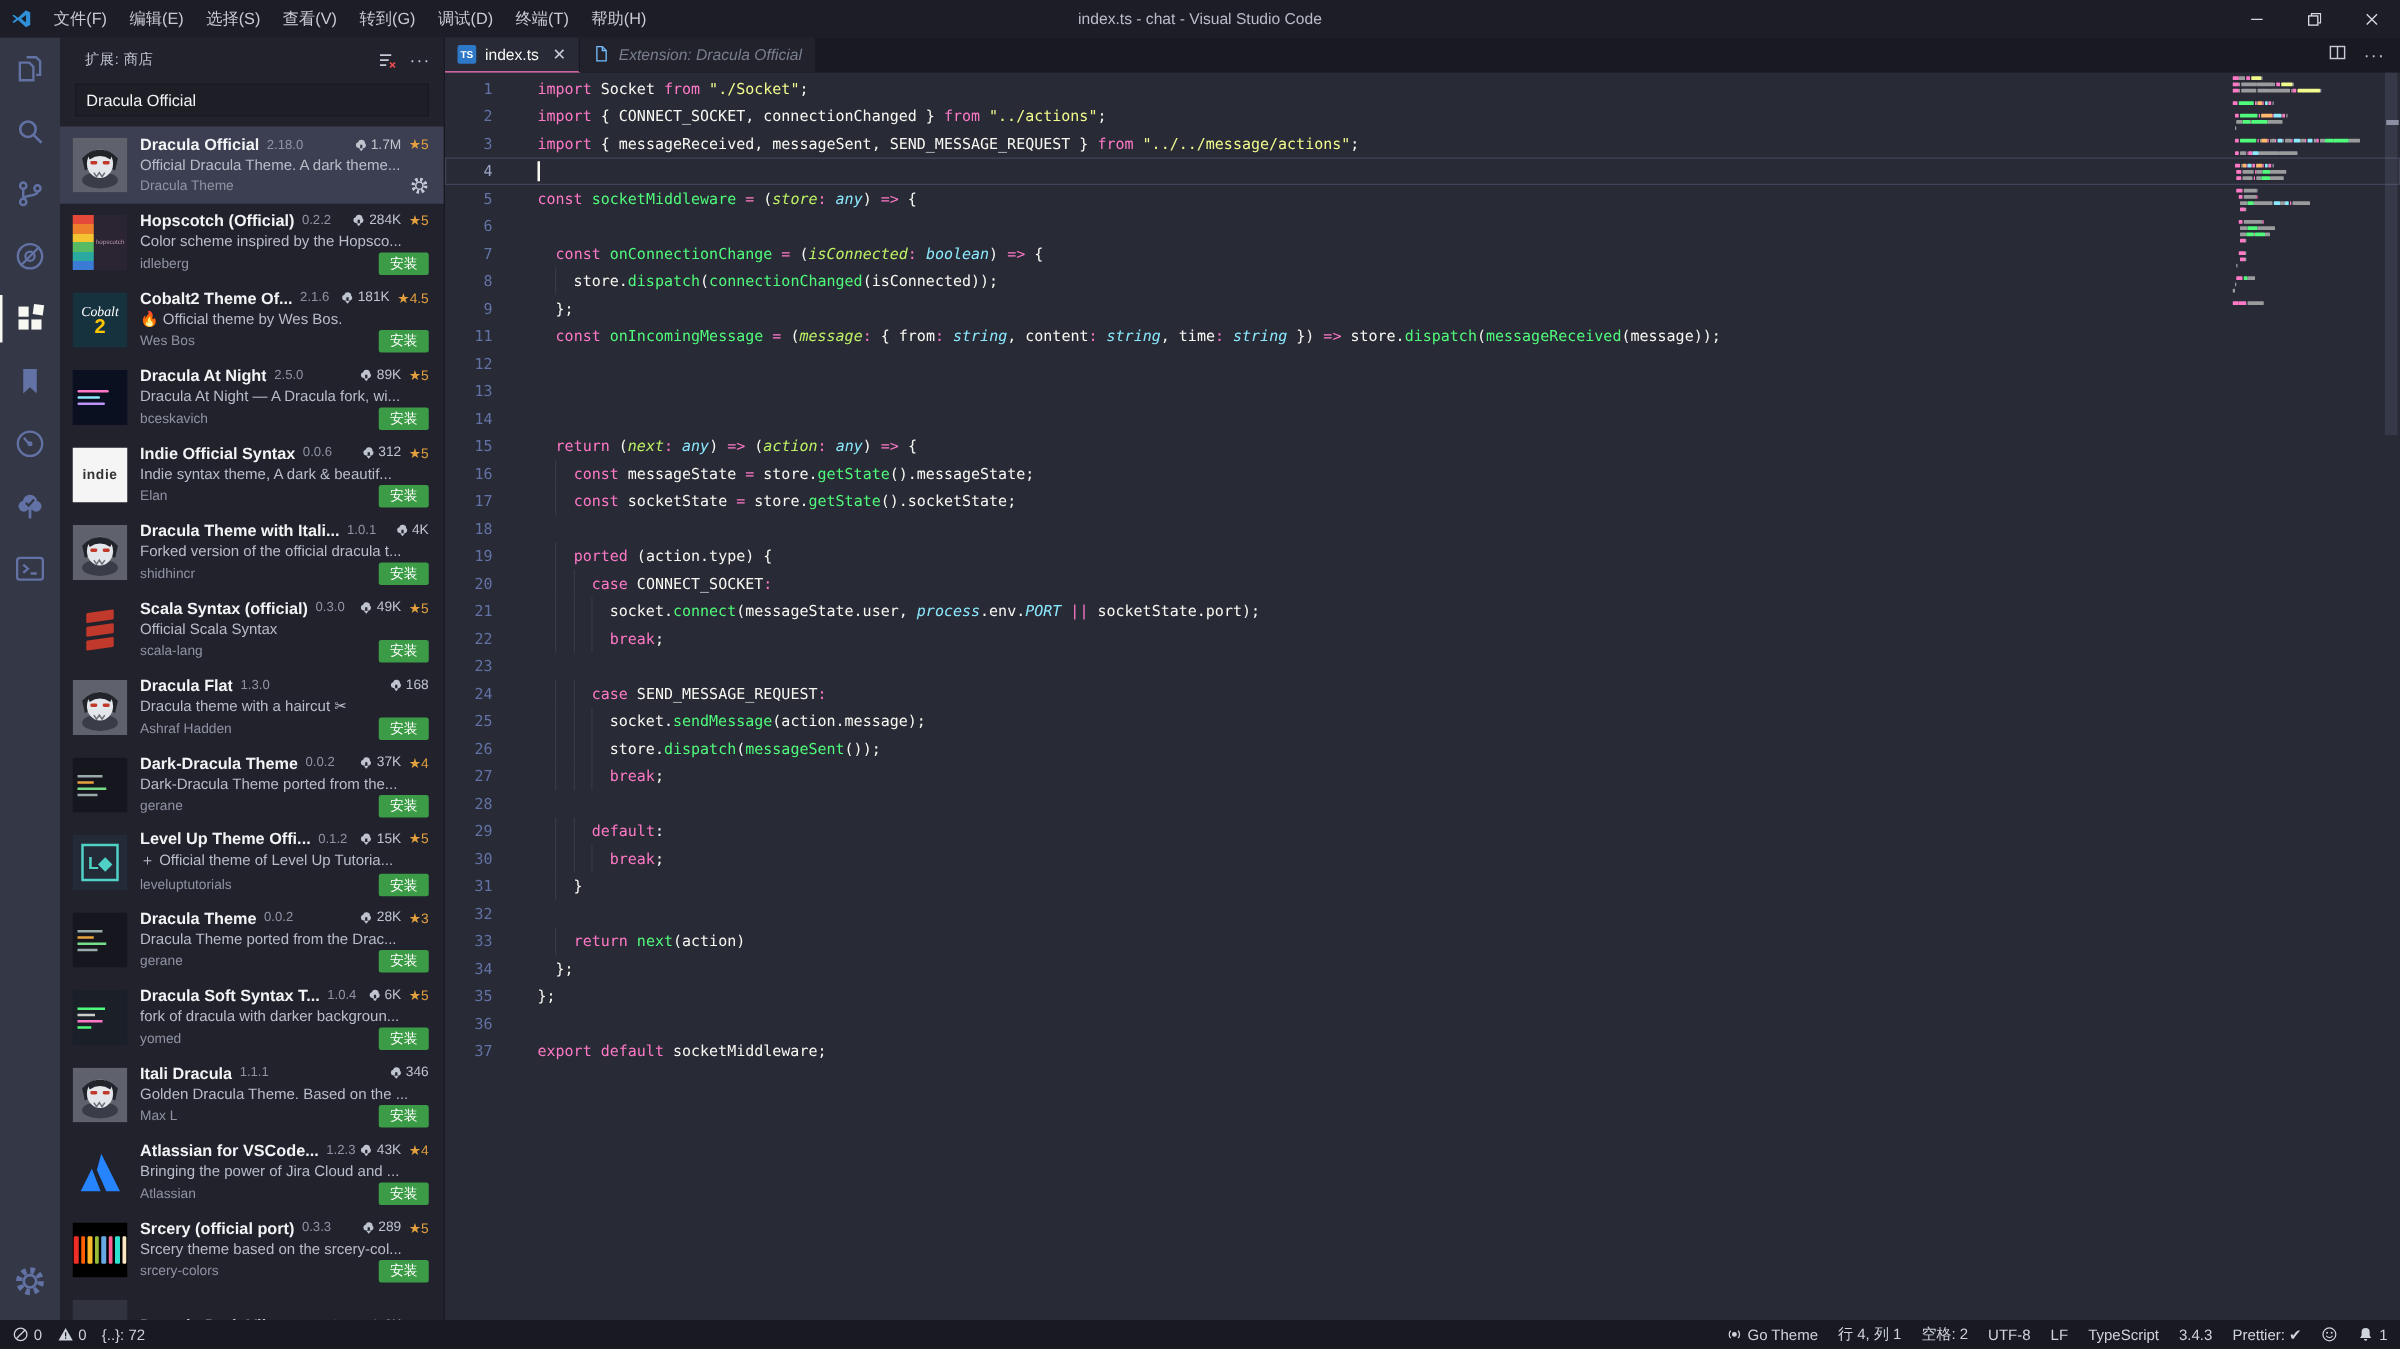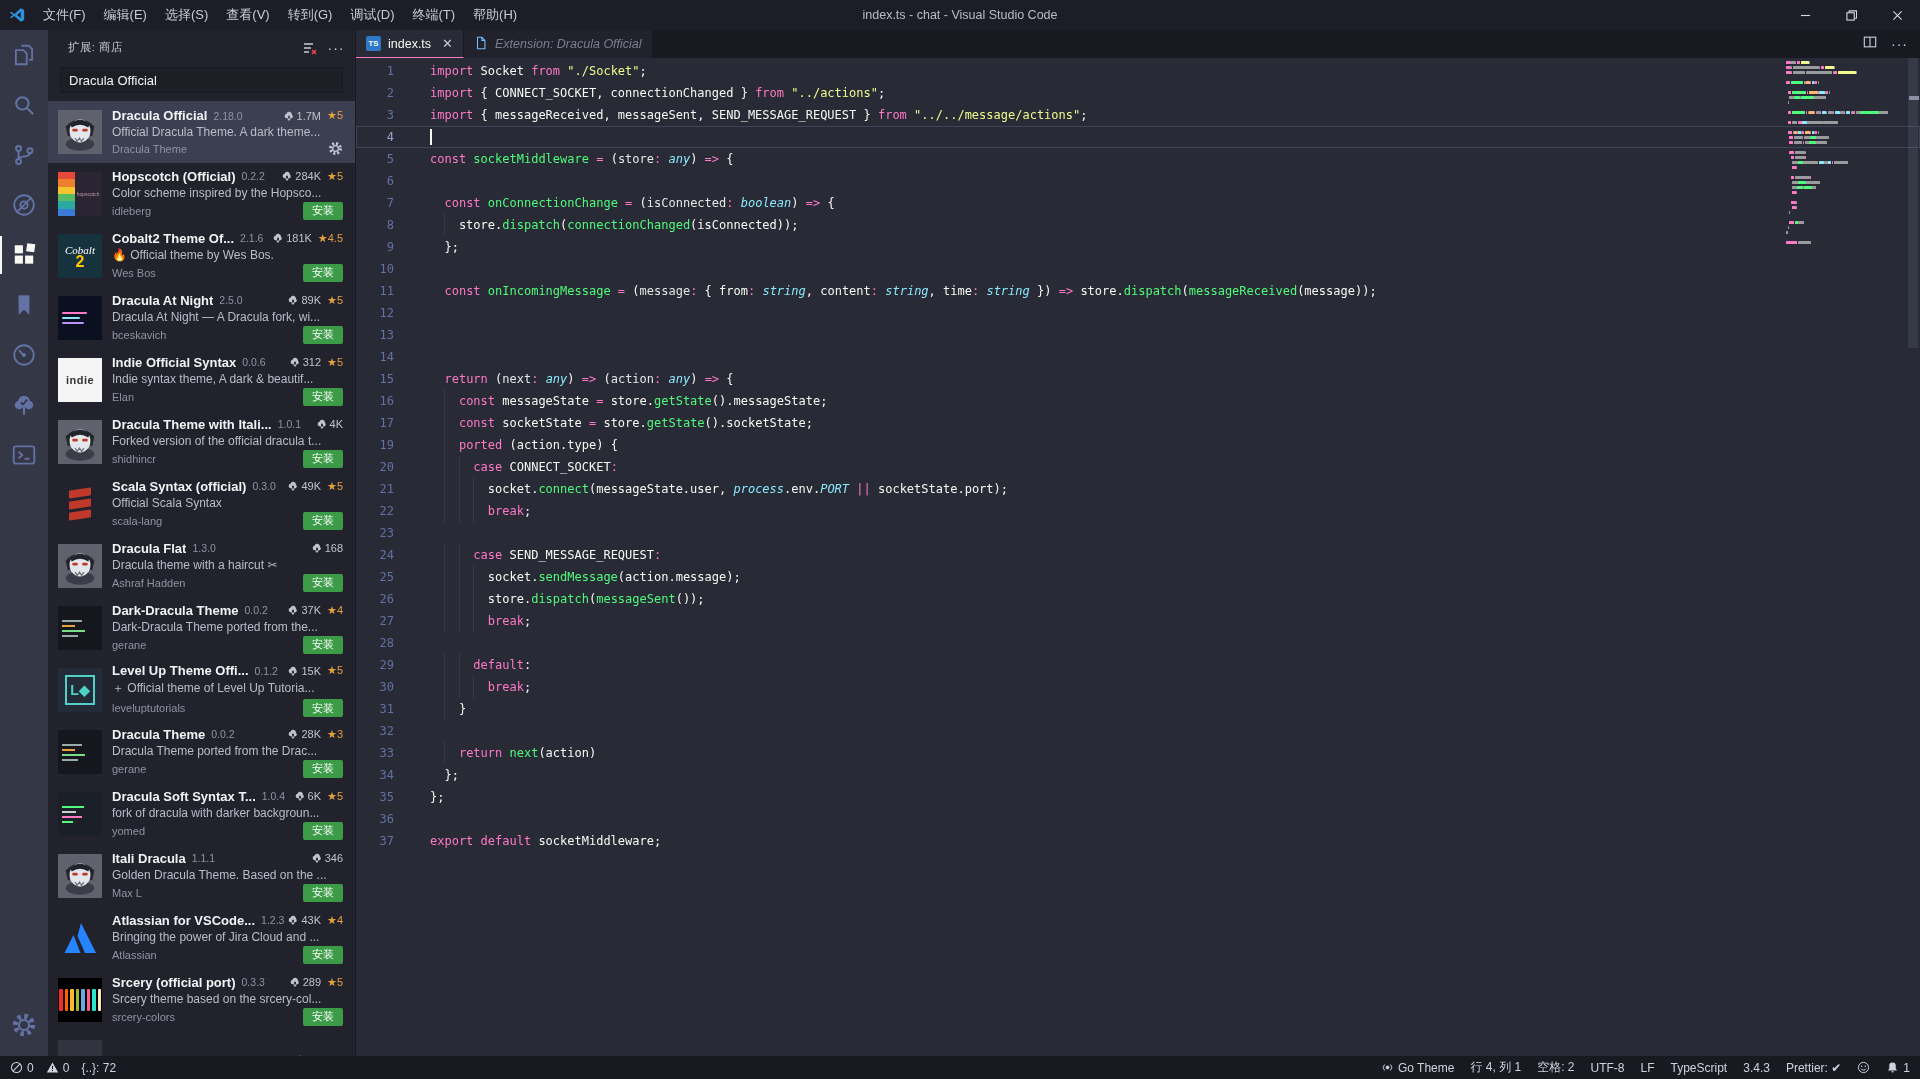--- a/index.html
+++ b/index.html
@@ -100,21 +100,21 @@
   .editor { flex:1 1 auto; position:relative; overflow:hidden; font-family:"DejaVu Sans Mono", monospace; font-size:12px; }
   .code-scroll { position:absolute; inset:0; padding-top:2px; }
   .code-line { height:22px; line-height:22px; display:flex; white-space:pre; position:relative; }
   .line-num { width:52px; flex:0 0 auto; text-align:right; padding-right:14px; color:#6272a4; }
   .code-line.current .line-num { color:#9aa3c7; }
   .code-text { margin-left:22px; white-space:pre; }
   .code-line.current::after { content:""; position:absolute; left:0; right:0; top:0; bottom:0; border:1px solid #414458; pointer-events:none; }
   .cursor-caret { position:absolute; left:74px; top:3px; width:2px; height:16px; background:#f8f8f0; }
   .guide { position:absolute; top:0; bottom:0; width:1px; background:rgba(255,255,255,.07); }
   .tk-k { color:#ff79c6; } .tk-f { color:#50fa7b; } .tk-s { color:#f1fa8c; }
-  .tk-t { color:#8be9fd; font-style:italic; } .tk-p { color:#e5e5e5; }
+  .tk-t { color:#8be9fd; font-style:italic; } .tk-p { color:#bef264; font-style:italic; }
   .tk-w { color:#f8f8f2; }
   .minimap { position:absolute; top:2px; right:28px; width:106px; overflow:hidden; }
   .mm-row { height:5px; display:flex; align-items:center; }
   .mm-bar { height:2.5px; border-radius:.5px; flex:0 0 auto; }
   .scrollbar-v { position:absolute; top:0; right:0; width:14px; bottom:0; }
   .scroll-thumb { position:absolute; top:0; left:2px; right:2px; height:290px; background:rgba(121,126,147,.18); }
   .ruler-mark { position:absolute; right:1px; width:10px; height:4px; top:38px; background:#9aa0b5; opacity:.85; }
   
   .statusbar { height:23px; background:#191a21; display:flex; align-items:center; padding:0 10px; font-size:12px; color:#cfd3dc; flex:0 0 auto; }
   .sb-group-left { display:flex; gap:12px; align-items:center; }
@@ -794,28 +794,28 @@
         <div class="code-scroll">
             <div class="code-line"><span class="line-num">1</span><span class="code-text"><span class="tk-k">import </span><span class="tk-w">Socket </span><span class="tk-k">from </span><span class="tk-s">"./Socket"</span><span class="tk-w">;</span></span></div>
             <div class="code-line"><span class="line-num">2</span><span class="code-text"><span class="tk-k">import </span><span class="tk-w">{ CONNECT_SOCKET, connectionChanged } </span><span class="tk-k">from </span><span class="tk-s">"../actions"</span><span class="tk-w">;</span></span></div>
             <div class="code-line"><span class="line-num">3</span><span class="code-text"><span class="tk-k">import </span><span class="tk-w">{ messageReceived, messageSent, SEND_MESSAGE_REQUEST } </span><span class="tk-k">from </span><span class="tk-s">"../../message/actions"</span><span class="tk-w">;</span></span></div>
             <div class="code-line current"><span class="line-num">4</span><span class="code-text"></span><i class="cursor-caret"></i></div>
             <div class="code-line"><span class="line-num">5</span><span class="code-text"><span class="tk-k">const </span><span class="tk-f">socketMiddleware</span><span class="tk-k"> = </span><span class="tk-w">(</span><span class="tk-p">store</span><span class="tk-k">: </span><span class="tk-t">any</span><span class="tk-w">) </span><span class="tk-k">=&gt; </span><span class="tk-w">{</span></span></div>
             <div class="code-line"><span class="line-num">6</span><span class="code-text"></span></div>
             <div class="code-line"><span class="line-num">7</span><span class="code-text"><span class="tk-w">  </span><span class="tk-k">const </span><span class="tk-f">onConnectionChange</span><span class="tk-k"> = </span><span class="tk-w">(</span><span class="tk-p">isConnected</span><span class="tk-k">: </span><span class="tk-t">boolean</span><span class="tk-w">) </span><span class="tk-k">=&gt; </span><span class="tk-w">{</span></span></div>
             <div class="code-line"><span class="line-num">8</span><span class="code-text"><span class="tk-w">    store.</span><span class="tk-f">dispatch</span><span class="tk-w">(</span><span class="tk-f">connectionChanged</span><span class="tk-w">(isConnected));</span></span><i class="guide" style="left: calc(2ch + 74px);"></i></div>
             <div class="code-line"><span class="line-num">9</span><span class="code-text"><span class="tk-w">  };</span></span></div>
-            <div class="code-line"><span class="line-num">10</span><span class="code-text"></span></div>
             <div class="code-line"><span class="line-num">11</span><span class="code-text"><span class="tk-w">  </span><span class="tk-k">const </span><span class="tk-f">onIncomingMessage</span><span class="tk-k"> = </span><span class="tk-w">(</span><span class="tk-p">message</span><span class="tk-k">: </span><span class="tk-w">{ from</span><span class="tk-k">: </span><span class="tk-t">string</span><span class="tk-w">, content</span><span class="tk-k">: </span><span class="tk-t">string</span><span class="tk-w">, time</span><span class="tk-k">: </span><span class="tk-t">string</span><span class="tk-w"> }) </span><span class="tk-k">=&gt; </span><span class="tk-w">store.</span><span class="tk-f">dispatch</span><span class="tk-w">(</span><span class="tk-f">messageReceived</span><span class="tk-w">(message));</span></span></div>
             <div class="code-line"><span class="line-num">12</span><span class="code-text"></span></div>
             <div class="code-line"><span class="line-num">13</span></div>
             <div class="code-line"><span class="line-num">14</span><span class="code-text"></span></div>
             <div class="code-line"><span class="line-num">15</span><span class="code-text"><span class="tk-w">  </span><span class="tk-k">return </span><span class="tk-w">(</span><span class="tk-p">next</span><span class="tk-k">: </span><span class="tk-t">any</span><span class="tk-w">) </span><span class="tk-k">=&gt; </span><span class="tk-w">(</span><span class="tk-p">action</span><span class="tk-k">: </span><span class="tk-t">any</span><span class="tk-w">) </span><span class="tk-k">=&gt; </span><span class="tk-w">{</span></span></div>
             <div class="code-line"><span class="line-num">16</span><span class="code-text"><span class="tk-w">    </span><span class="tk-k">const </span><span class="tk-w">messageState </span><span class="tk-k">= </span><span class="tk-w">store.</span><span class="tk-f">getState</span><span class="tk-w">().messageState;</span></span><i class="guide" style="left: calc(2ch + 74px);"></i></div>
             <div class="code-line"><span class="line-num">17</span><span class="code-text"><span class="tk-w">    </span><span class="tk-k">const </span><span class="tk-w">socketState </span><span class="tk-k">= </span><span class="tk-w">store.</span><span class="tk-f">getState</span><span class="tk-w">().socketState;</span></span><i class="guide" style="left: calc(2ch + 74px);"></i></div>
+            <div class="code-line"><span class="line-num">18</span><span class="code-text"></span></div>
             <div class="code-line"><span class="line-num">19</span><span class="code-text"><span class="tk-w">    </span><span class="tk-k">ported </span><span class="tk-w">(action.type) {</span></span><i class="guide" style="left: calc(2ch + 74px);"></i></div>
             <div class="code-line"><span class="line-num">20</span><span class="code-text"><span class="tk-w">      </span><span class="tk-k">case </span><span class="tk-w">CONNECT_SOCKET</span><span class="tk-k">:</span></span><i class="guide" style="left: calc(2ch + 74px);"></i><i class="guide" style="left: calc(4ch + 74px);"></i></div>
             <div class="code-line"><span class="line-num">21</span><span class="code-text"><span class="tk-w">        socket.</span><span class="tk-f">connect</span><span class="tk-w">(messageState.user, </span><span class="tk-t">process</span><span class="tk-w">.env.</span><span class="tk-t">PORT</span><span class="tk-k"> || </span><span class="tk-w">socketState.port);</span></span><i class="guide" style="left: calc(2ch + 74px);"></i><i class="guide" style="left: calc(4ch + 74px);"></i><i class="guide" style="left: calc(6ch + 74px);"></i></div>
             <div class="code-line"><span class="line-num">22</span><span class="code-text"><span class="tk-w">        </span><span class="tk-k">break</span><span class="tk-w">;</span></span><i class="guide" style="left: calc(2ch + 74px);"></i><i class="guide" style="left: calc(4ch + 74px);"></i><i class="guide" style="left: calc(6ch + 74px);"></i></div>
             <div class="code-line"><span class="line-num">23</span><span class="code-text"></span></div>
             <div class="code-line"><span class="line-num">24</span><span class="code-text"><span class="tk-w">      </span><span class="tk-k">case </span><span class="tk-w">SEND_MESSAGE_REQUEST</span><span class="tk-k">:</span></span><i class="guide" style="left: calc(2ch + 74px);"></i><i class="guide" style="left: calc(4ch + 74px);"></i></div>
             <div class="code-line"><span class="line-num">25</span><span class="code-text"><span class="tk-w">        socket.</span><span class="tk-f">sendMessage</span><span class="tk-w">(action.message);</span></span><i class="guide" style="left: calc(2ch + 74px);"></i><i class="guide" style="left: calc(4ch + 74px);"></i><i class="guide" style="left: calc(6ch + 74px);"></i></div>
             <div class="code-line"><span class="line-num">26</span><span class="code-text"><span class="tk-w">        store.</span><span class="tk-f">dispatch</span><span class="tk-w">(</span><span class="tk-f">messageSent</span><span class="tk-w">());</span></span><i class="guide" style="left: calc(2ch + 74px);"></i><i class="guide" style="left: calc(4ch + 74px);"></i><i class="guide" style="left: calc(6ch + 74px);"></i></div>
             <div class="code-line"><span class="line-num">27</span><span class="code-text"><span class="tk-w">        </span><span class="tk-k">break</span><span class="tk-w">;</span></span><i class="guide" style="left: calc(2ch + 74px);"></i><i class="guide" style="left: calc(4ch + 74px);"></i><i class="guide" style="left: calc(6ch + 74px);"></i></div>
             <div class="code-line"><span class="line-num">28</span><span class="code-text"></span></div>

